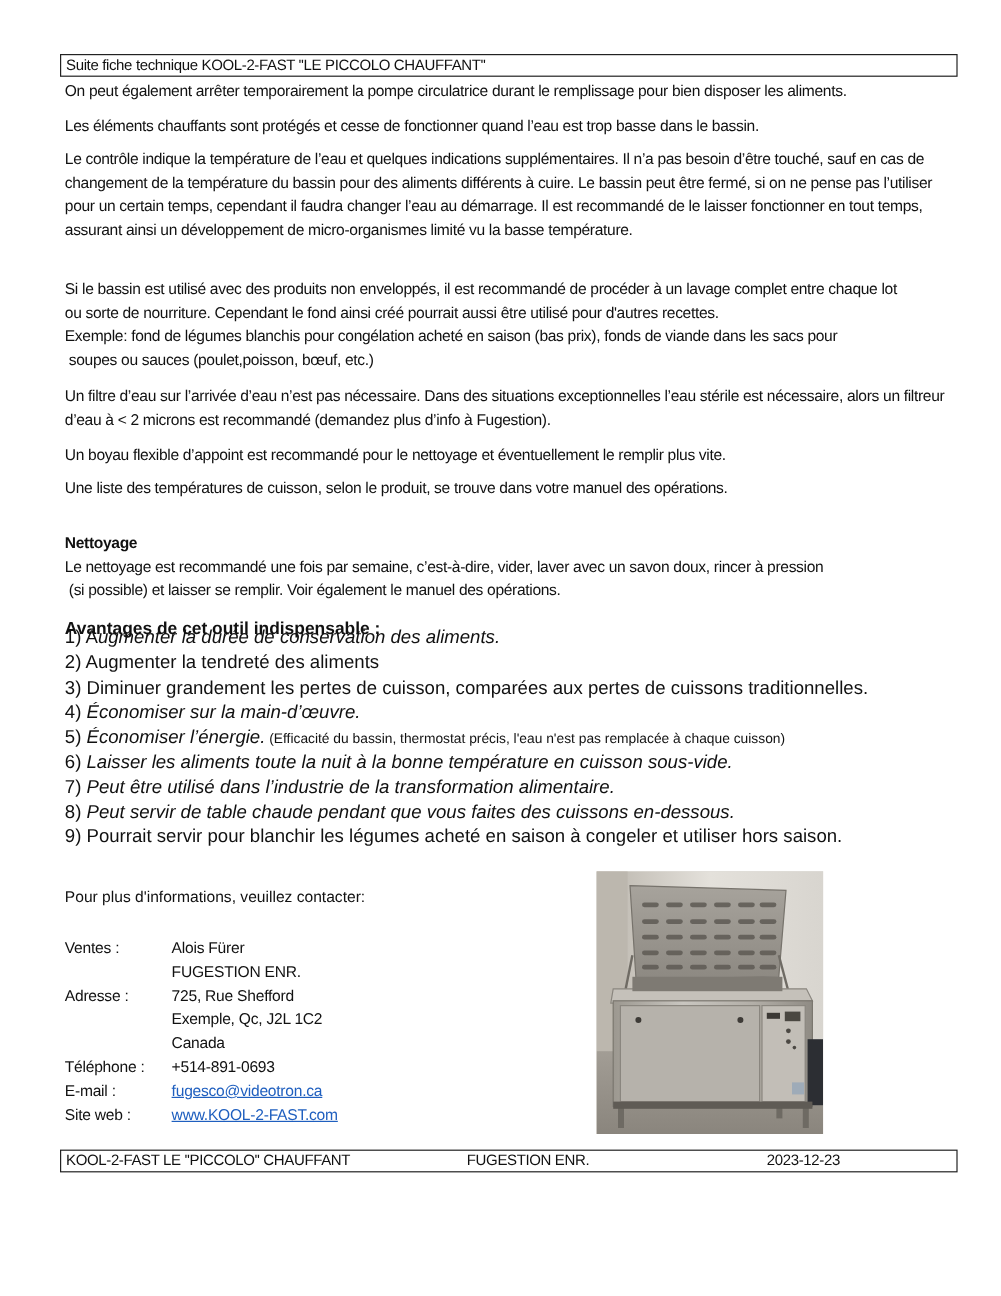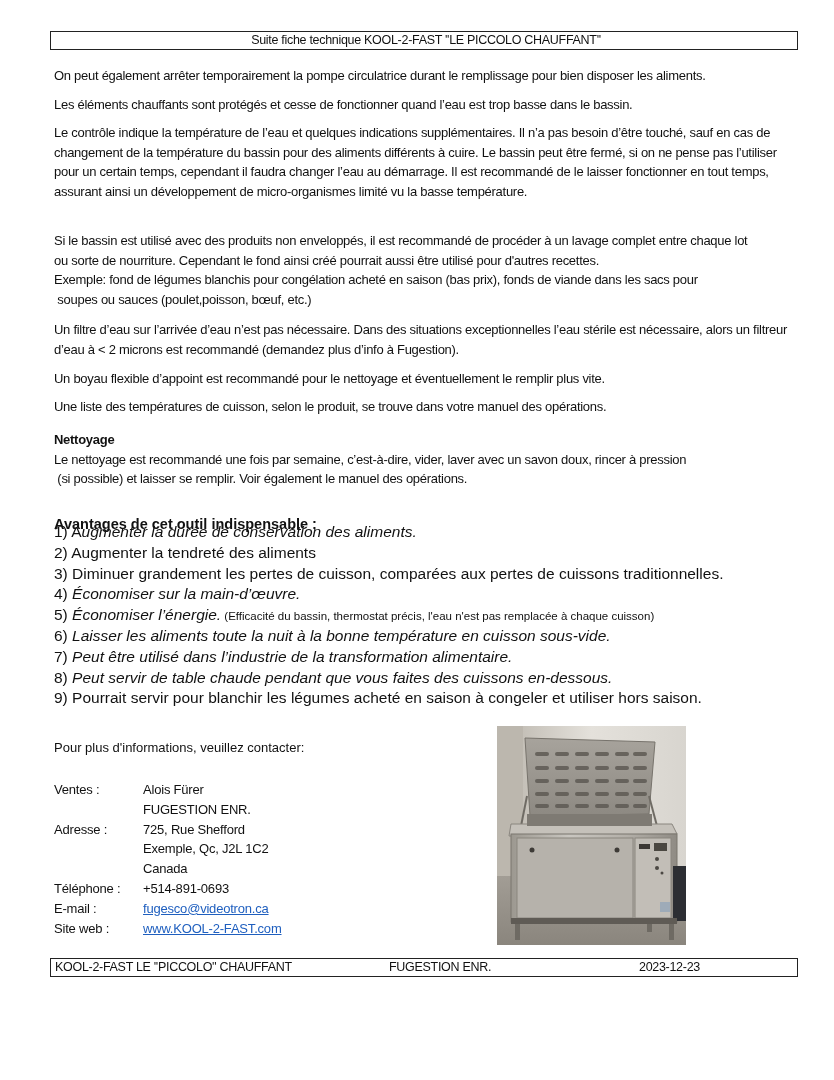--- a/index.html
+++ b/index.html
@@ -4,21 +4,21 @@
   <style>
     html, body { margin: 0; padding: 0; background: #ffffff; }
     body { width: 834px; height: 1080px; position: relative; overflow: hidden; color: #111; }
     .page { position: absolute; left: 0; top: 0; width: 834px; height: 1080px; }
     .boxline {
       position: absolute; left: 50px; width: 748px; height: 19px;
       border: 1.5px solid #222; box-sizing: border-box;
       font-family: "Liberation Sans", sans-serif; font-size: 12.5px; letter-spacing: -0.3px;
       line-height: 17px; padding-left: 4px; white-space: nowrap;
     }
-    .header-box { top: 31px; text-align: center; }
+    .header-box { top: 45px; }
     .footer-box { top: 958px; }
     .footer-box span { position: absolute; top: 0; }
     .para { position: absolute; left: 54px; width: 740px; line-height: 19.5px; font-family: "Liberation Sans", sans-serif; font-size: 13px; letter-spacing: -0.28px; }
     .para p { margin: 0; }
     .h-bold { font-weight: bold; }
     .adv-title { position: absolute; left: 54px; top: 516px; font-family: "Liberation Sans", sans-serif; font-weight: bold; font-size: 14.5px; }
     .adv-list { position: absolute; left: 54px; top: 522px; font-family: "Liberation Sans", sans-serif; font-size: 15.5px; line-height: 20.8px; white-space: nowrap; }
     .adv-list div { height: 20.8px; }
     .it { font-style: italic; }
     .small { font-size: 11.5px; }
@@ -55,21 +55,21 @@
   <div class="para" style="top:320px; width:735px;">
     <p>Un filtre d’eau sur l’arrivée d’eau n’est pas nécessaire. Dans des situations exceptionnelles l’eau stérile est nécessaire, alors un filtreur d’eau à &lt; 2 microns est recommandé (demandez plus d’info à Fugestion).</p>
   </div>
   <div class="para" style="top:369px;">
     <p>Un boyau flexible d’appoint est recommandé pour le nettoyage et éventuellement le remplir plus vite.</p>
   </div>
   <div class="para" style="top:397px;">
     <p>Une liste des températures de cuisson, selon le produit, se trouve dans votre manuel des opérations.</p>
   </div>
 
-  <div class="para" style="top:430px;">
+  <div class="para" style="top:443px;">
     <p class="h-bold">Nettoyage</p>
     <p style="white-space:nowrap;">Le nettoyage est recommandé une fois par semaine, c’est-à-dire, vider, laver avec un savon doux, rincer à pression</p>
     <p style="white-space:pre;"> (si possible) et laisser se remplir. Voir également le manuel des opérations.</p>
   </div>
 
   <div class="adv-title">Avantages de cet outil indispensable :</div>
   <div class="adv-list">
     <div><span style="white-space:pre;">1) A</span><span class="it">ugmenter la durée de conservation des aliments.</span></div>
     <div><span style="white-space:pre;">2) </span><span>Augmenter la tendreté des aliments</span></div>
     <div><span style="white-space:pre;">3) </span><span>Diminuer grandement les pertes de cuisson, comparées aux pertes de cuissons traditionnelles.</span></div>

